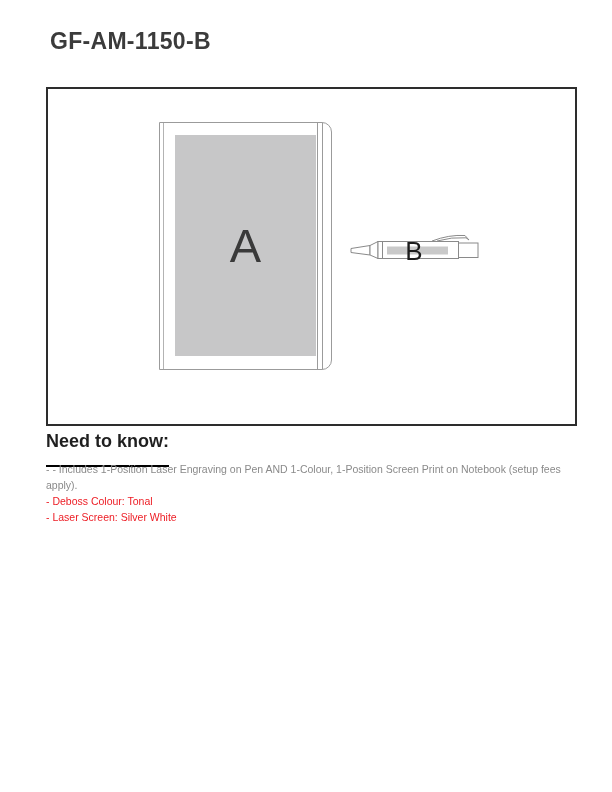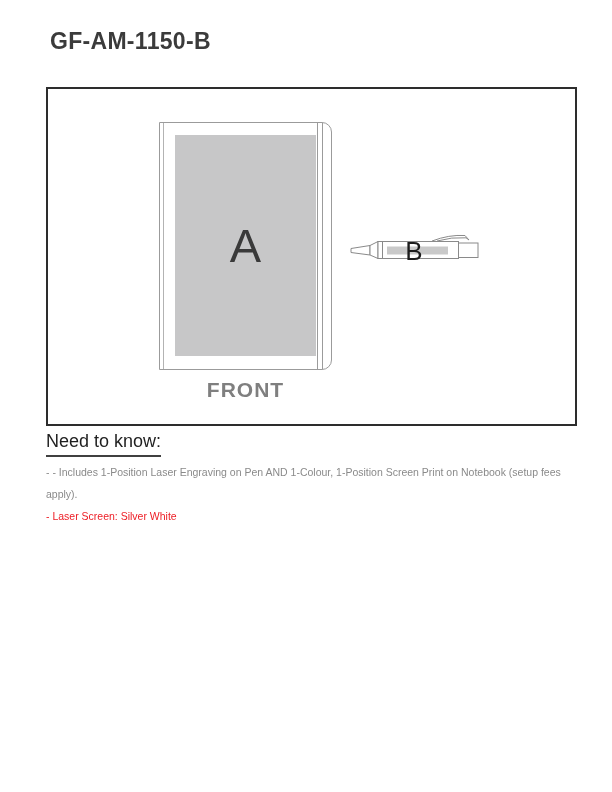--- a/index.html
+++ b/index.html
@@ -13,57 +13,57 @@
   .frame { position:absolute; left:46px; top:87px; width:531px; height:339px; border:2px solid #2d2d2d; background:#ffffff; }
 
   .notebook { position:absolute; left:157px; top:120px; width:173px; height:248px; background:#ffffff; border:1px solid #9b9b9b; border-radius:0 10px 10px 0; }
   .spine { position:absolute; left:3px; top:0; bottom:0; width:1px; background:#b3b3b3; }
   .band { position:absolute; right:8px; top:0; bottom:0; width:6px; background:#ffffff; border-left:1px solid #9b9b9b; border-right:1px solid #9b9b9b; }
   .imprint-a { position:absolute; left:15px; top:12px; width:141px; height:221px; background:#c7c7c8; display:flex; align-items:center; justify-content:center; font-size:47px; color:#3a3a3a; }
   .front-label { position:absolute; left:157px; top:376px; width:173px; text-align:center; font-size:21px; font-weight:bold; color:#7f7f7f; letter-spacing:1px; }
 
   .pen-svg { position:absolute; left:346px; top:229px; }
 
-  .ntk-heading { position:absolute; left:46px; top:431px; font-size:18px; font-weight:normal; color:#1f1f1f; border-bottom:2px solid #404040; padding-bottom:3px; }
-  .notes { position:absolute; left:46px; top:461px; width:541px; font-size:10.5px; line-height:22px; }
+  .ntk-heading { position:absolute; left:46px; top:431px; font-size:18px; font-weight:bold; color:#1f1f1f; border-bottom:2px solid #000000; padding-bottom:13px; }
+  .notes { position:absolute; left:46px; top:461px; width:541px; font-size:10.5px; line-height:16px; }
   .note-gray { color:#8a8a8a; }
   .note-red { color:#ed1c24; }
 </style>
 </head>
 <body>
 
 <div class="page">
 
   <div class="title">GF-AM-1150-B</div>
 
   <div class="frame">
 
     <div class="notebook" style="left:111px; top:33px;">
       <div class="spine"></div>
       <div class="imprint-a">
         <span>A</span>
       </div>
       <div class="band"></div>
     </div>
 
-    <div class="front-label" style="left:111px; top:289px;">FRONT</div>
 
     <svg class="pen-svg" style="left:300px; top:142px;" width="132" height="34" viewBox="0 0 132 34">
       <polygon points="3,17.5 22,14.5 22,24 3,21.5" fill="#ffffff" stroke="#8a8a8a" stroke-width="1"></polygon>
       <polygon points="22,14.5 30,10.5 30,27.5 22,24" fill="#ffffff" stroke="#8a8a8a" stroke-width="1"></polygon>
       <rect x="30" y="10.5" width="80.5" height="17" fill="#ffffff" stroke="#8a8a8a" stroke-width="1"></rect>
       <line x1="34.5" y1="10.5" x2="34.5" y2="27.5" stroke="#8a8a8a" stroke-width="1"></line>
       <rect x="39" y="15.5" width="61" height="8" fill="#c9c9c9"></rect>
       <path d="M84,10 Q101,3.5 117,4.5 L121,9 L118,6.8 Q104,5.8 89,10" fill="#ffffff" stroke="#8a8a8a" stroke-width="1"></path>
       <rect x="110.5" y="12" width="19.5" height="14.5" fill="#ffffff" stroke="#8a8a8a" stroke-width="1"></rect>
       <text x="66" y="28.5" text-anchor="middle" font-size="26" fill="#1c1c1c">B</text>
     </svg>
 
   </div>
 
   <div class="ntk-heading">Need to know:</div>
 
   <div class="notes">
     <div class="note-gray">- - Includes 1-Position Laser Engraving on Pen AND 1-Colour, 1-Position Screen Print on Notebook (setup fees apply).</div>
+    <div class="note-red">- Deboss Colour: Tonal</div>
     <div class="note-red">- Laser Screen: Silver White</div>
   </div>
 
 </div>
 
 </body></html>

